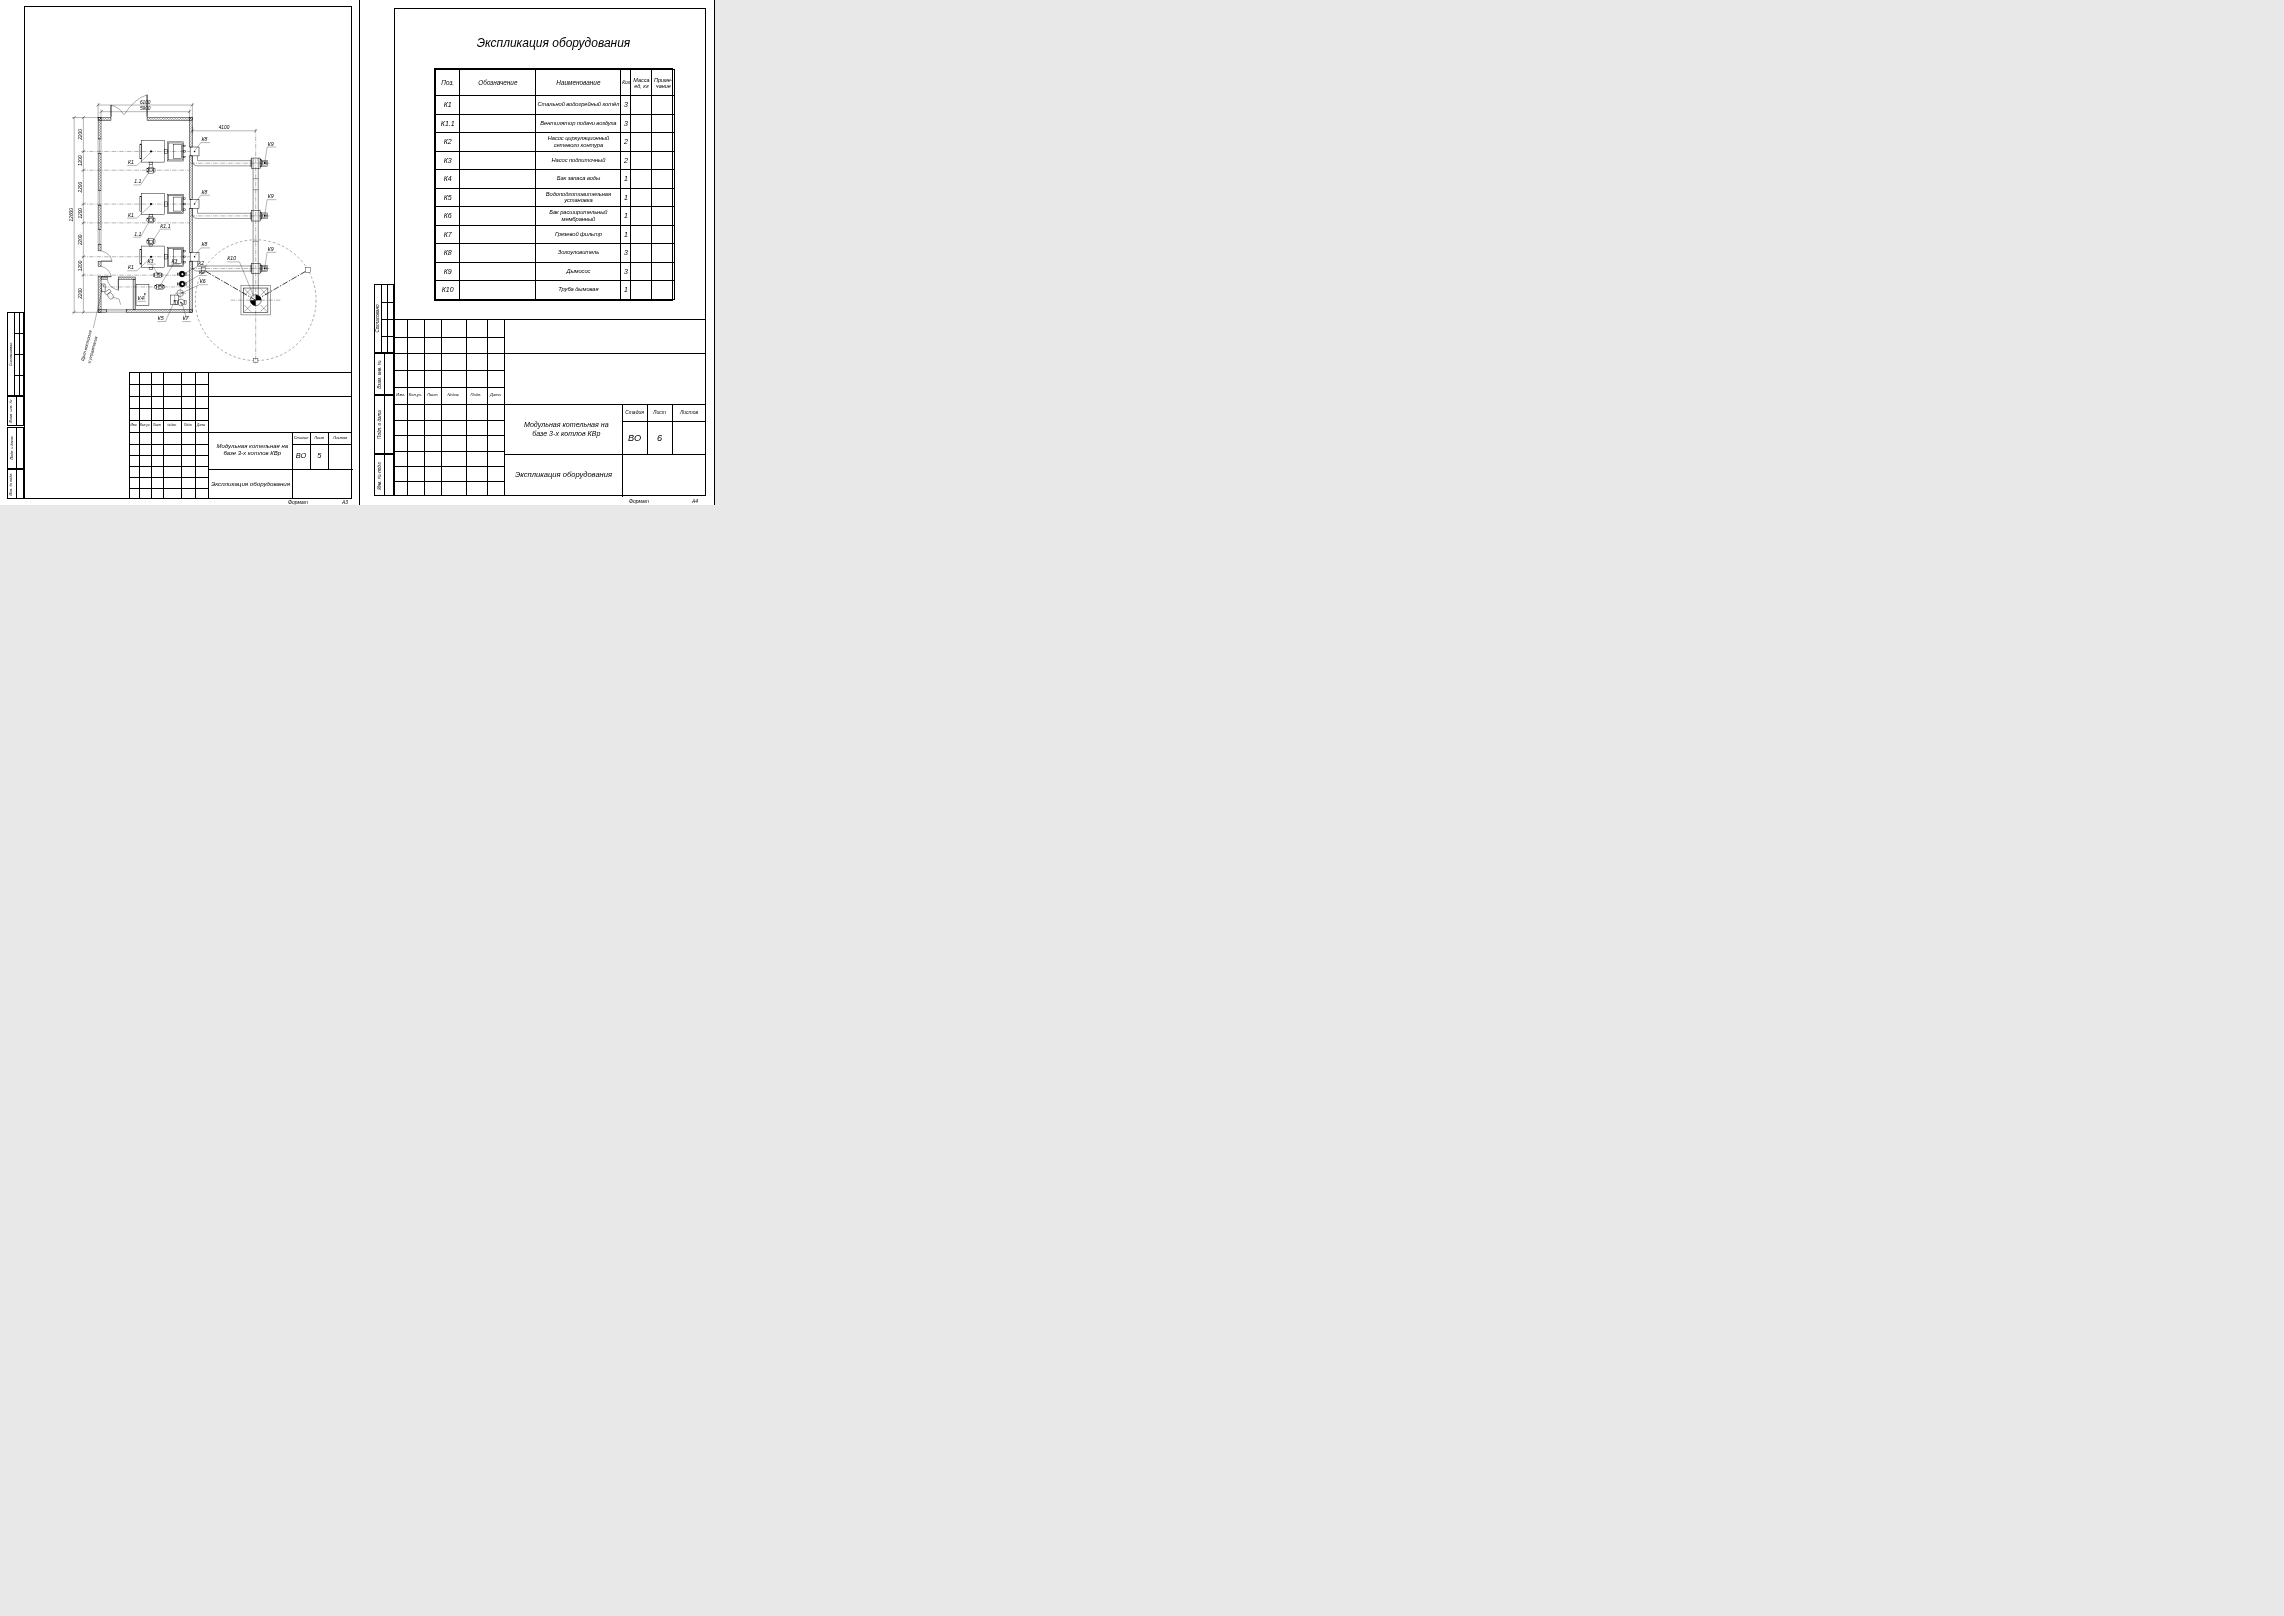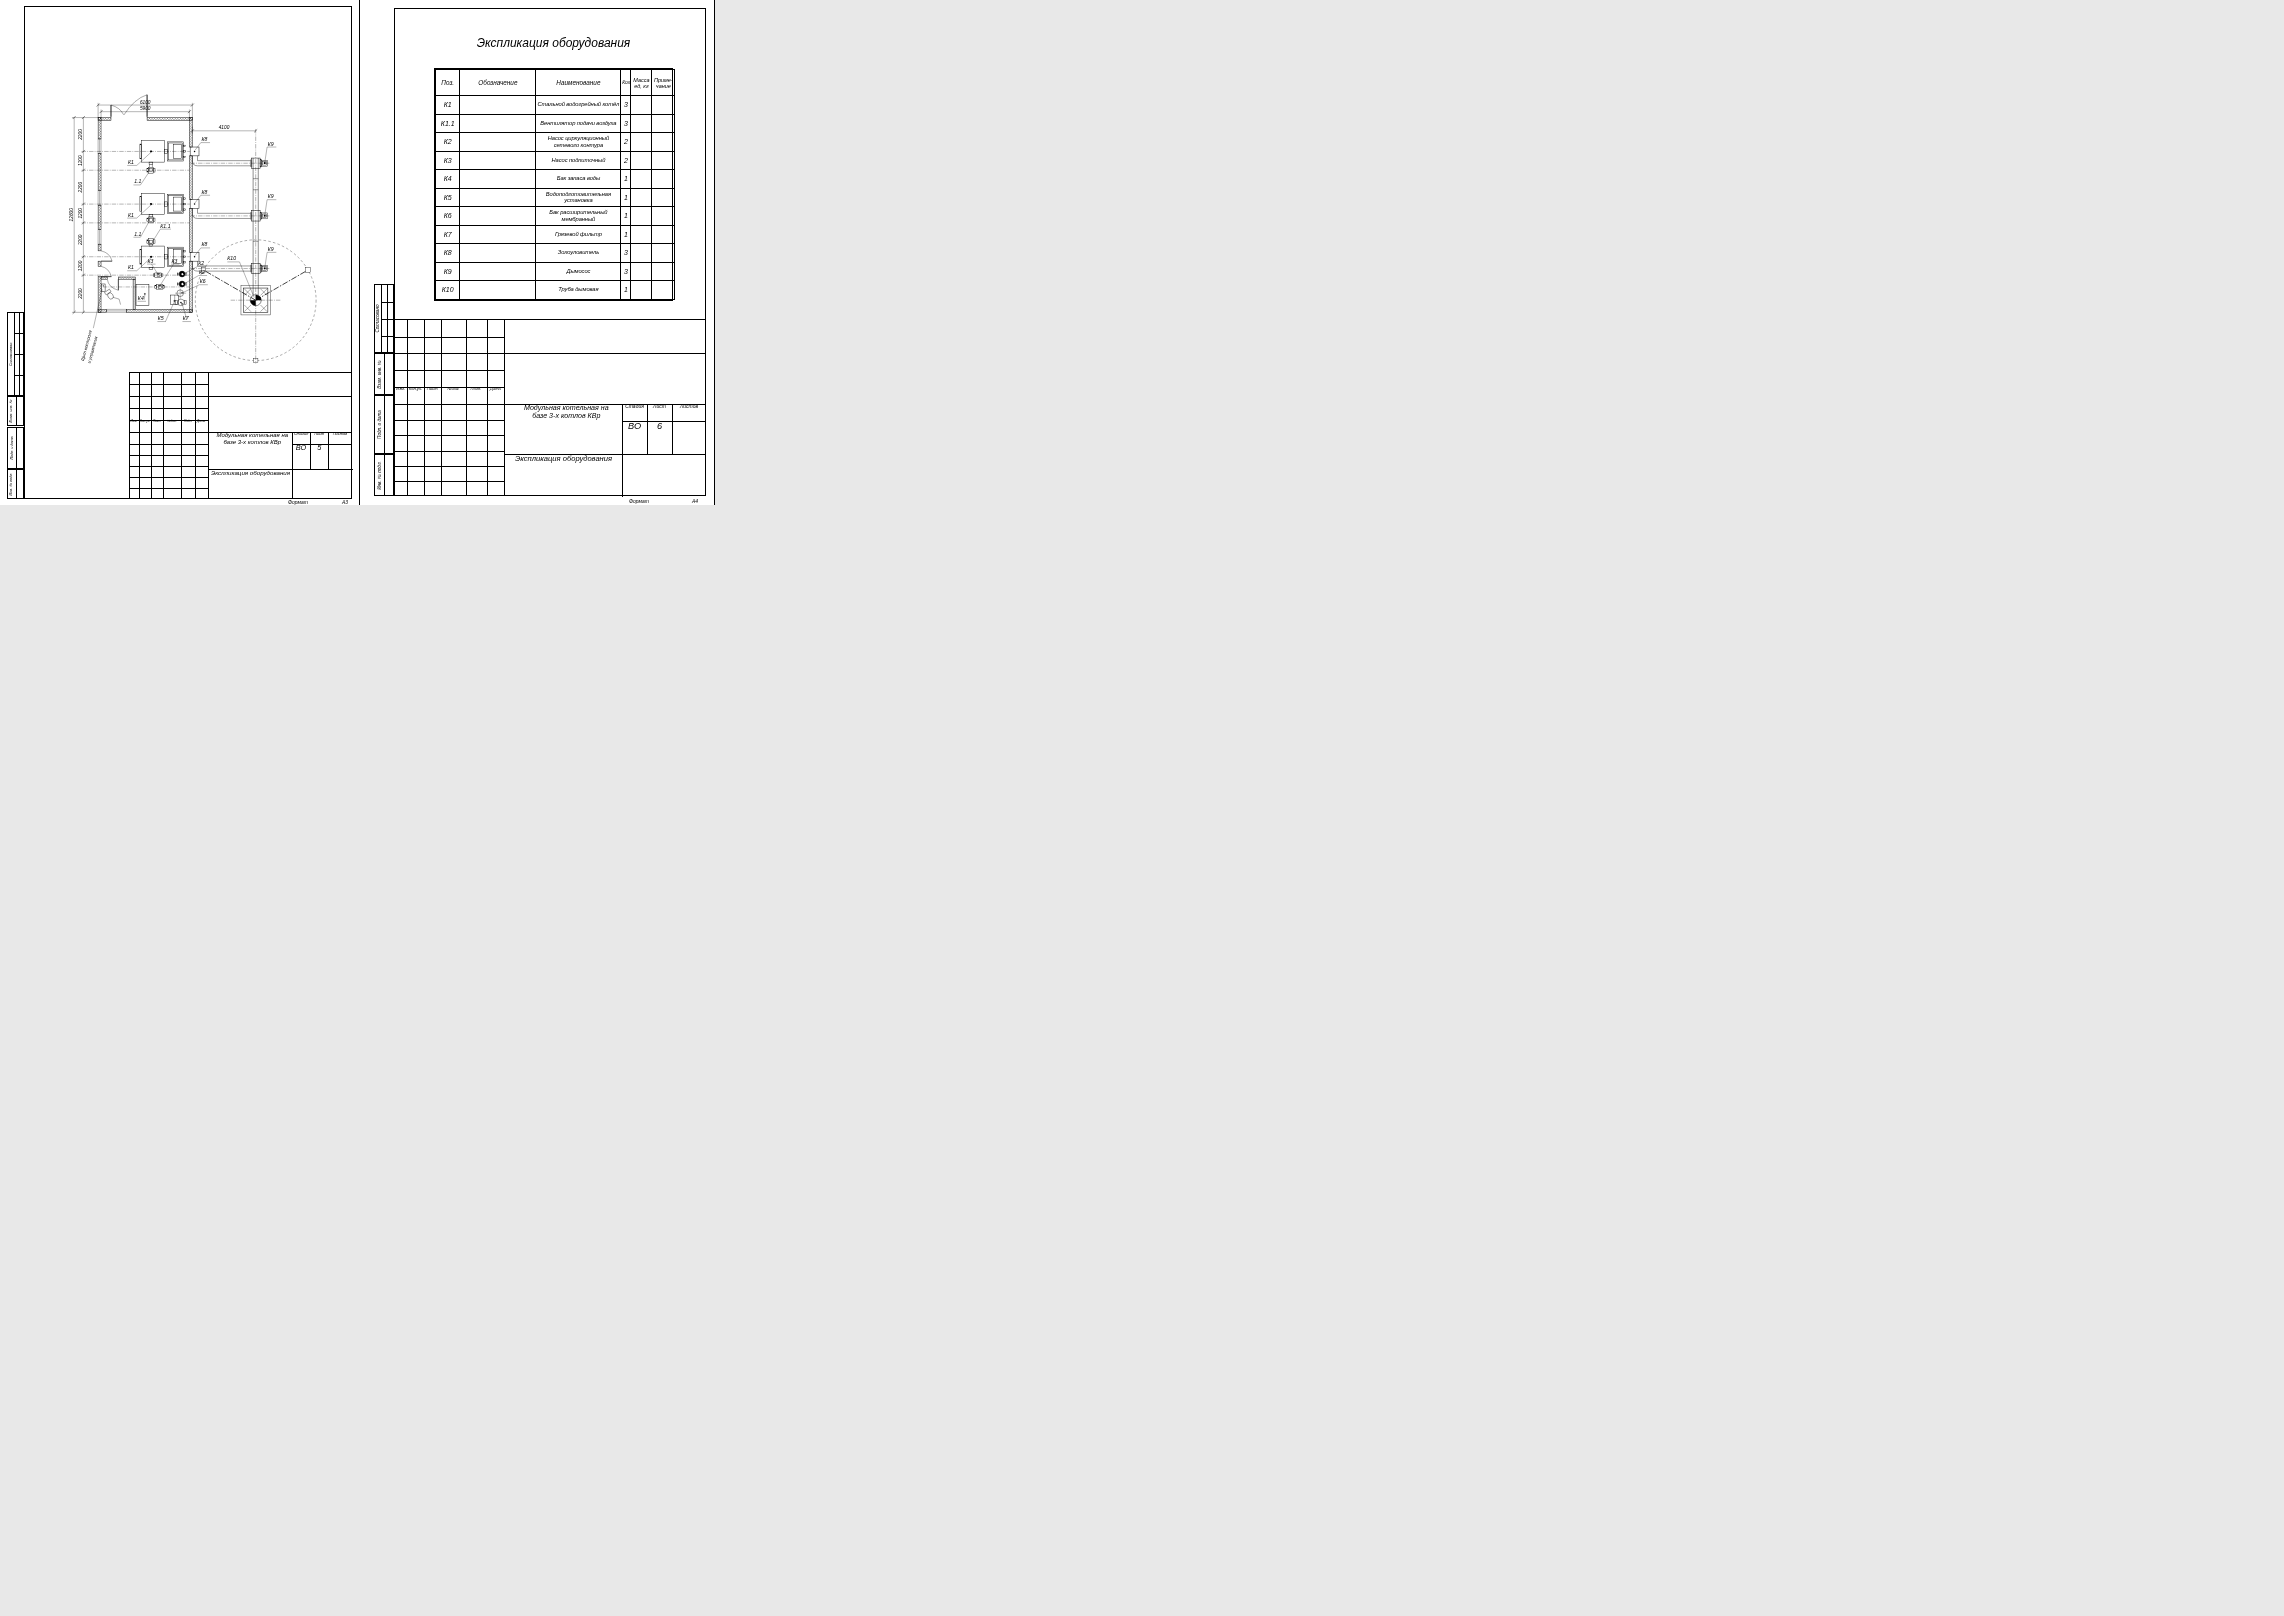--- a/index.html
+++ b/index.html
@@ -3,21 +3,21 @@
 <meta charset="utf-8">
 <style>
   html,body{margin:0;padding:0;background:#e8e8e8;}
   #page{position:relative;width:714px;height:505px;background:#ffffff;outline:0.5px solid #000;
         font-family:"Liberation Sans",sans-serif;font-style:italic;color:#000;overflow:hidden;}
   .sheet{position:absolute;top:0;height:609px;background:#fff;padding-left:40px;}
   #sheet-left{left:0;width:359px;border-right:0.5px solid #000;}
   #sheet-right{left:359px;width:354px;border-left:0.5px solid #000;}
   .frame{position:absolute;border:0.9px solid #000;box-sizing:border-box;}
   .hl,.vl{position:absolute;background:#000;}
-  .cellt{position:absolute;display:flex;align-items:flex-start;justify-content:center;text-align:center;line-height:1.15;}
+  .cellt{position:absolute;display:flex;align-items:center;justify-content:center;text-align:center;line-height:1.15;}
   .rot{position:absolute;display:flex;align-items:center;justify-content:center;}
   .rot>span{transform:rotate(-90deg);white-space:nowrap;}
   .stampbox{position:absolute;border:0.9px solid #000;box-sizing:border-box;}
   
   #eq-wrap{position:absolute;left:74px;top:68px;width:239px;border:0.9px solid #000;box-sizing:border-box;}
   #eq-table{border-collapse:collapse;table-layout:fixed;width:100%;}
   #eq-table th,#eq-table td{border:0.5px solid #000;padding:0 0.9px;text-align:center;vertical-align:middle;
       font-weight:normal;font-style:italic;overflow:hidden;}
   #eq-table thead th{height:25px;font-size:6.4px;}
   #eq-table thead{border-bottom:0.9px solid #000;}

